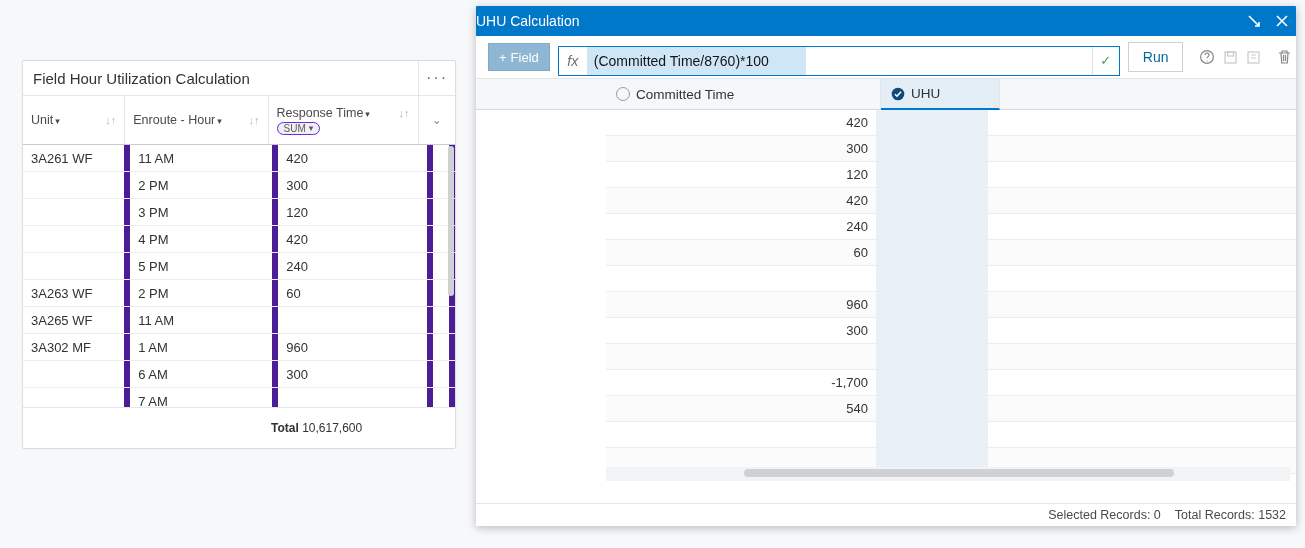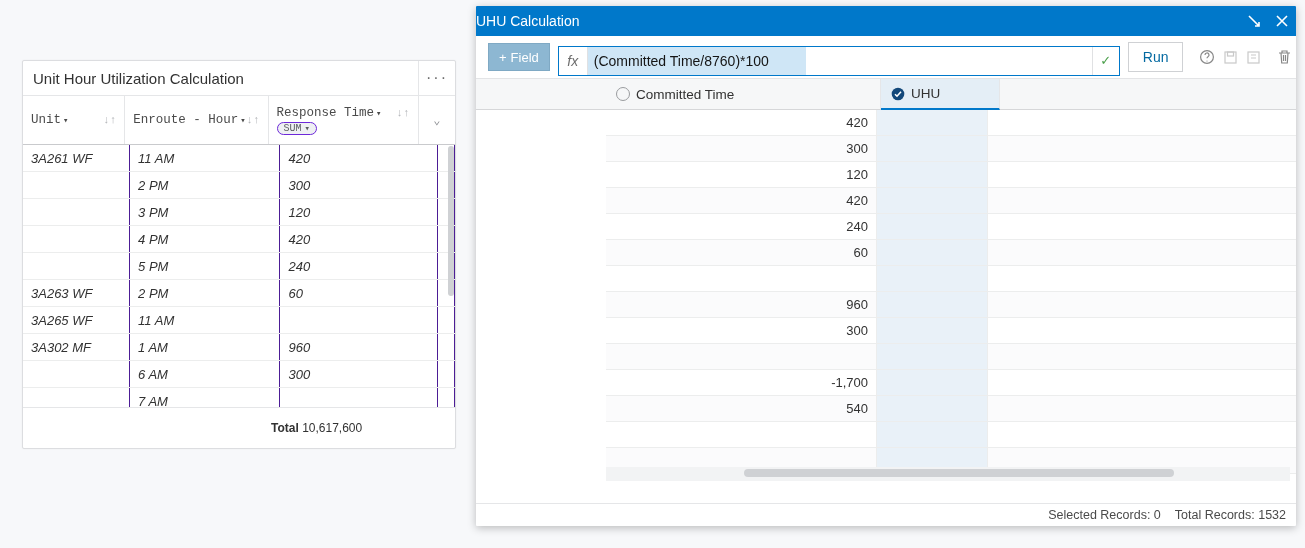--- a/index.html
+++ b/index.html
@@ -50,21 +50,20 @@
     display:flex; align-items:center; justify-content:center;
     font-size: 16px;
     letter-spacing: 2px;
   }
   .lp-header-row {
     display: flex;
     height: 48px;
     border-bottom: 1px solid #c9cacd;
     font-size: 12.5px;
     color: #4a4a4a;
-    font-family: Liberation Mono, monospace;
   }
   .lp-col {
     border-right: 1px solid #e5e6e8;
     display: flex;
     align-items: center;
     padding: 0 8px;
     position: relative;
     flex-direction: row;
     justify-content: space-between;
   }
@@ -92,21 +91,21 @@
     max-height: 262px;
     overflow: hidden;
     position: relative;
   }
   .lp-row {
     display:flex;
     height:26px;
     border-bottom:1px solid #eceded;
     font-size:13px;
   }
-  .lp-row > div { border-right:1px solid #4c1d95; padding:0 8px; display:flex; align-items:center;font-style:italic;}
+  .lp-row > div { border-right:6px solid #4c1d95; padding:0 8px; display:flex; align-items:center;}
   .c-unit{width:100px;}
   .c-enroute{width:148px;}
   .c-resp{width:156px;}
   .c-last{flex:1;border-right:none;}
   .lp-scrollbar{
     position:absolute; right:1px; top:1px; width:6px; height:150px;
     background:#cfd1d4; border-radius:3px;
   }
 
   .lp-total-row{
@@ -232,21 +231,21 @@
   .dlg-status{
     height:22px;border-top:1px solid #e5e6e8;display:flex;align-items:center;justify-content:flex-end;
     padding:0 10px;font-size:12.5px;color:#4a4a4a;gap:14px;
   }
 </style>
 </head>
 <body>
 
 <div class="left-panel">
   <div class="lp-title-row">
-    <div class="lp-title">Unit Hour Utilization Calculation</div>
+    <div class="lp-title">Field Hour Utilization Calculation</div>
     <div class="lp-more">···</div>
   </div>
 
   <div class="lp-header-row">
     <div class="lp-col lp-col-unit">
       <span><span>Unit</span><span class="caret">▾</span></span>
       <span class="sort">↓↑</span>
     </div>
     <div class="lp-col lp-col-enroute">
       <span><span>Enroute - Hour</span><span class="caret">▾</span></span>

